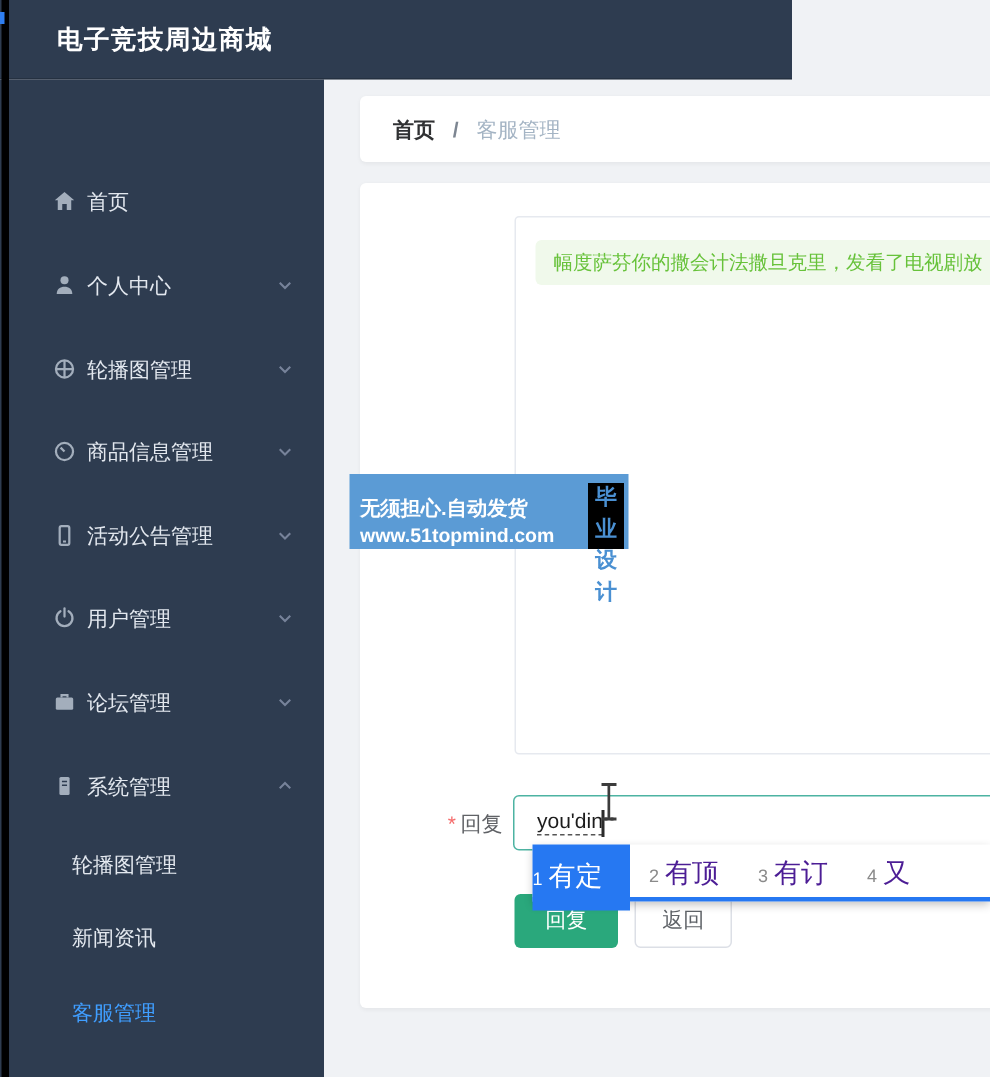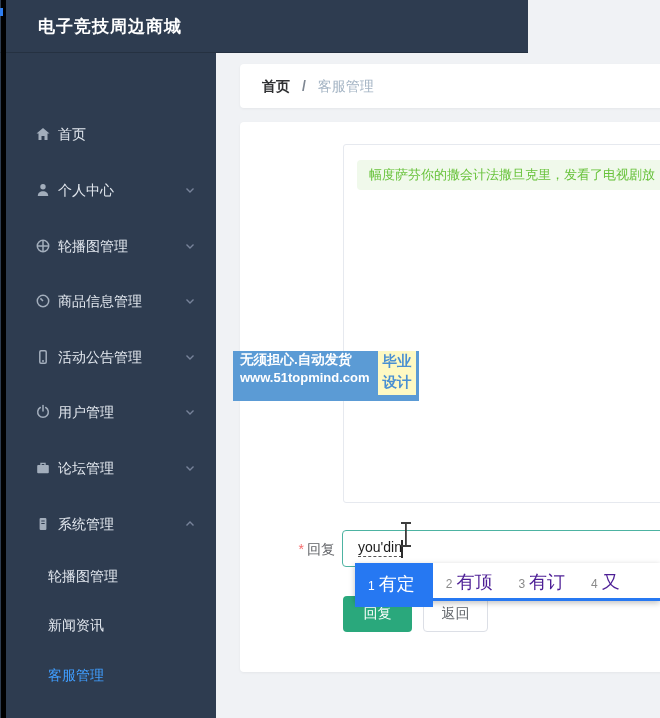--- a/index.html
+++ b/index.html
@@ -28,41 +28,41 @@
   .crumb { position:absolute; left:22px; top:0; height:60px; line-height:44px; font-size:14px; }
   .crumb .home { color:#303133; font-weight:bold; }
   .crumb .sep { color:#7d8692; font-weight:bold; margin:0 8px; }
   .crumb .cur { color:#a4b4c4; }
 
   .main-card { position:absolute; left:240px; top:122px; width:440px; height:550px; background:#fff; border-radius:4px; box-shadow:0 1px 3px rgba(0,0,0,.05); z-index:1; }
   .msg-panel { position:absolute; left:343px; top:144px; width:360px; height:359px; background:#fff; border:1px solid #e6e9ef; border-radius:3px; z-index:2; }
   .alert-success { position:absolute; left:357px; top:160px; width:330px; height:30px; line-height:30px; background:#f0f9eb; border-radius:4px; color:#67c23a; font-size:13px; padding-left:12px; white-space:nowrap; overflow:hidden; z-index:3; }
 
   
-  .watermark { position:absolute; left:233px; top:351px; width:186px; height:50px; background:#5b9bd5; display:flex; align-items:flex-start; z-index:6; }
+  .watermark { position:absolute; left:233px; top:316px; width:186px; height:50px; background:#5b9bd5; display:flex; align-items:flex-end; z-index:6; }
   .wm-text { flex:1; padding-left:7px; color:#fff; font-weight:bold; }
   .wm-line1 { font-size:13.5px; line-height:18px; white-space:nowrap; }
   .wm-line2 { font-size:13px; line-height:18px; white-space:nowrap; }
-  .wm-badge { width:38px; height:44px; margin-right:3px; background:#fef9c3; color:#4a90d2; font-weight:bold; font-size:14.5px; line-height:21px; text-align:center; }
+  .wm-badge { width:24px; height:44px; margin-right:3px; background:#000000; color:#4a90d2; font-weight:bold; font-size:14.5px; line-height:21px; text-align:center; }
 
   
   .reply-label { position:absolute; left:270px; top:531px; width:65px; height:37px; line-height:37px; text-align:right; font-size:14px; color:#606266; z-index:3; }
   .reply-label .req { color:#f56c6c; margin-right:3px; }
   .reply-input { position:absolute; left:342px; top:530px; width:330px; height:37px; background:#fff; border:1.5px solid #4db3a2; border-radius:4px; z-index:3; }
   .pinyin { position:absolute; left:15px; top:8px; font-size:14px; color:#1c1c1c; border-bottom:1px dashed #555; padding-bottom:1px; }
   .caret { position:absolute; left:58px; top:9px; width:1.5px; height:18px; background:#2b2b2b; }
 
   .ibeam { position:absolute; left:399px; top:521px; z-index:12; }
 
   
   .ime-popup { position:absolute; left:355px; top:563px; width:305px; height:38px; background:#fff; border-bottom:3px solid #2678f2; box-shadow:0 2px 6px rgba(0,0,0,.25); z-index:11; display:flex; }
   .cand { height:38px; line-height:38px; padding:0 13px; white-space:nowrap; cursor:pointer; }
   .cand .cnum { font-size:12px; color:#8a8a8a; margin-right:4px; }
   .cand .ctext { font-size:18px; color:#4c1d95; }
-  .cand.selected { background:#2678f2; height:44px; line-height:42px; position:relative; top:0px; padding:0 18px 0 13px; }
+  .cand.selected { background:#2678f2; height:44px; line-height:42px; position:relative; top:0px; padding:0 18px 0 0; }
   .cand.selected .cnum, .cand.selected .ctext { color:#fff; }
 
   
   .btn-reply { position:absolute; left:343px; top:596px; width:69px; height:36px; background:#2aa87c; color:#fff; font-size:14px; border:none; border-radius:4px; cursor:pointer; z-index:2; font-family:inherit; }
   .btn-back { position:absolute; left:423px; top:596px; width:65px; height:36px; background:#fff; color:#5f6368; font-size:14px; border:1px solid #dcdfe6; border-radius:4px; cursor:pointer; z-index:2; font-family:Liberation Mono, monospace; }
 </style>
 </head>
 <body>
 
 <div class="screen">

